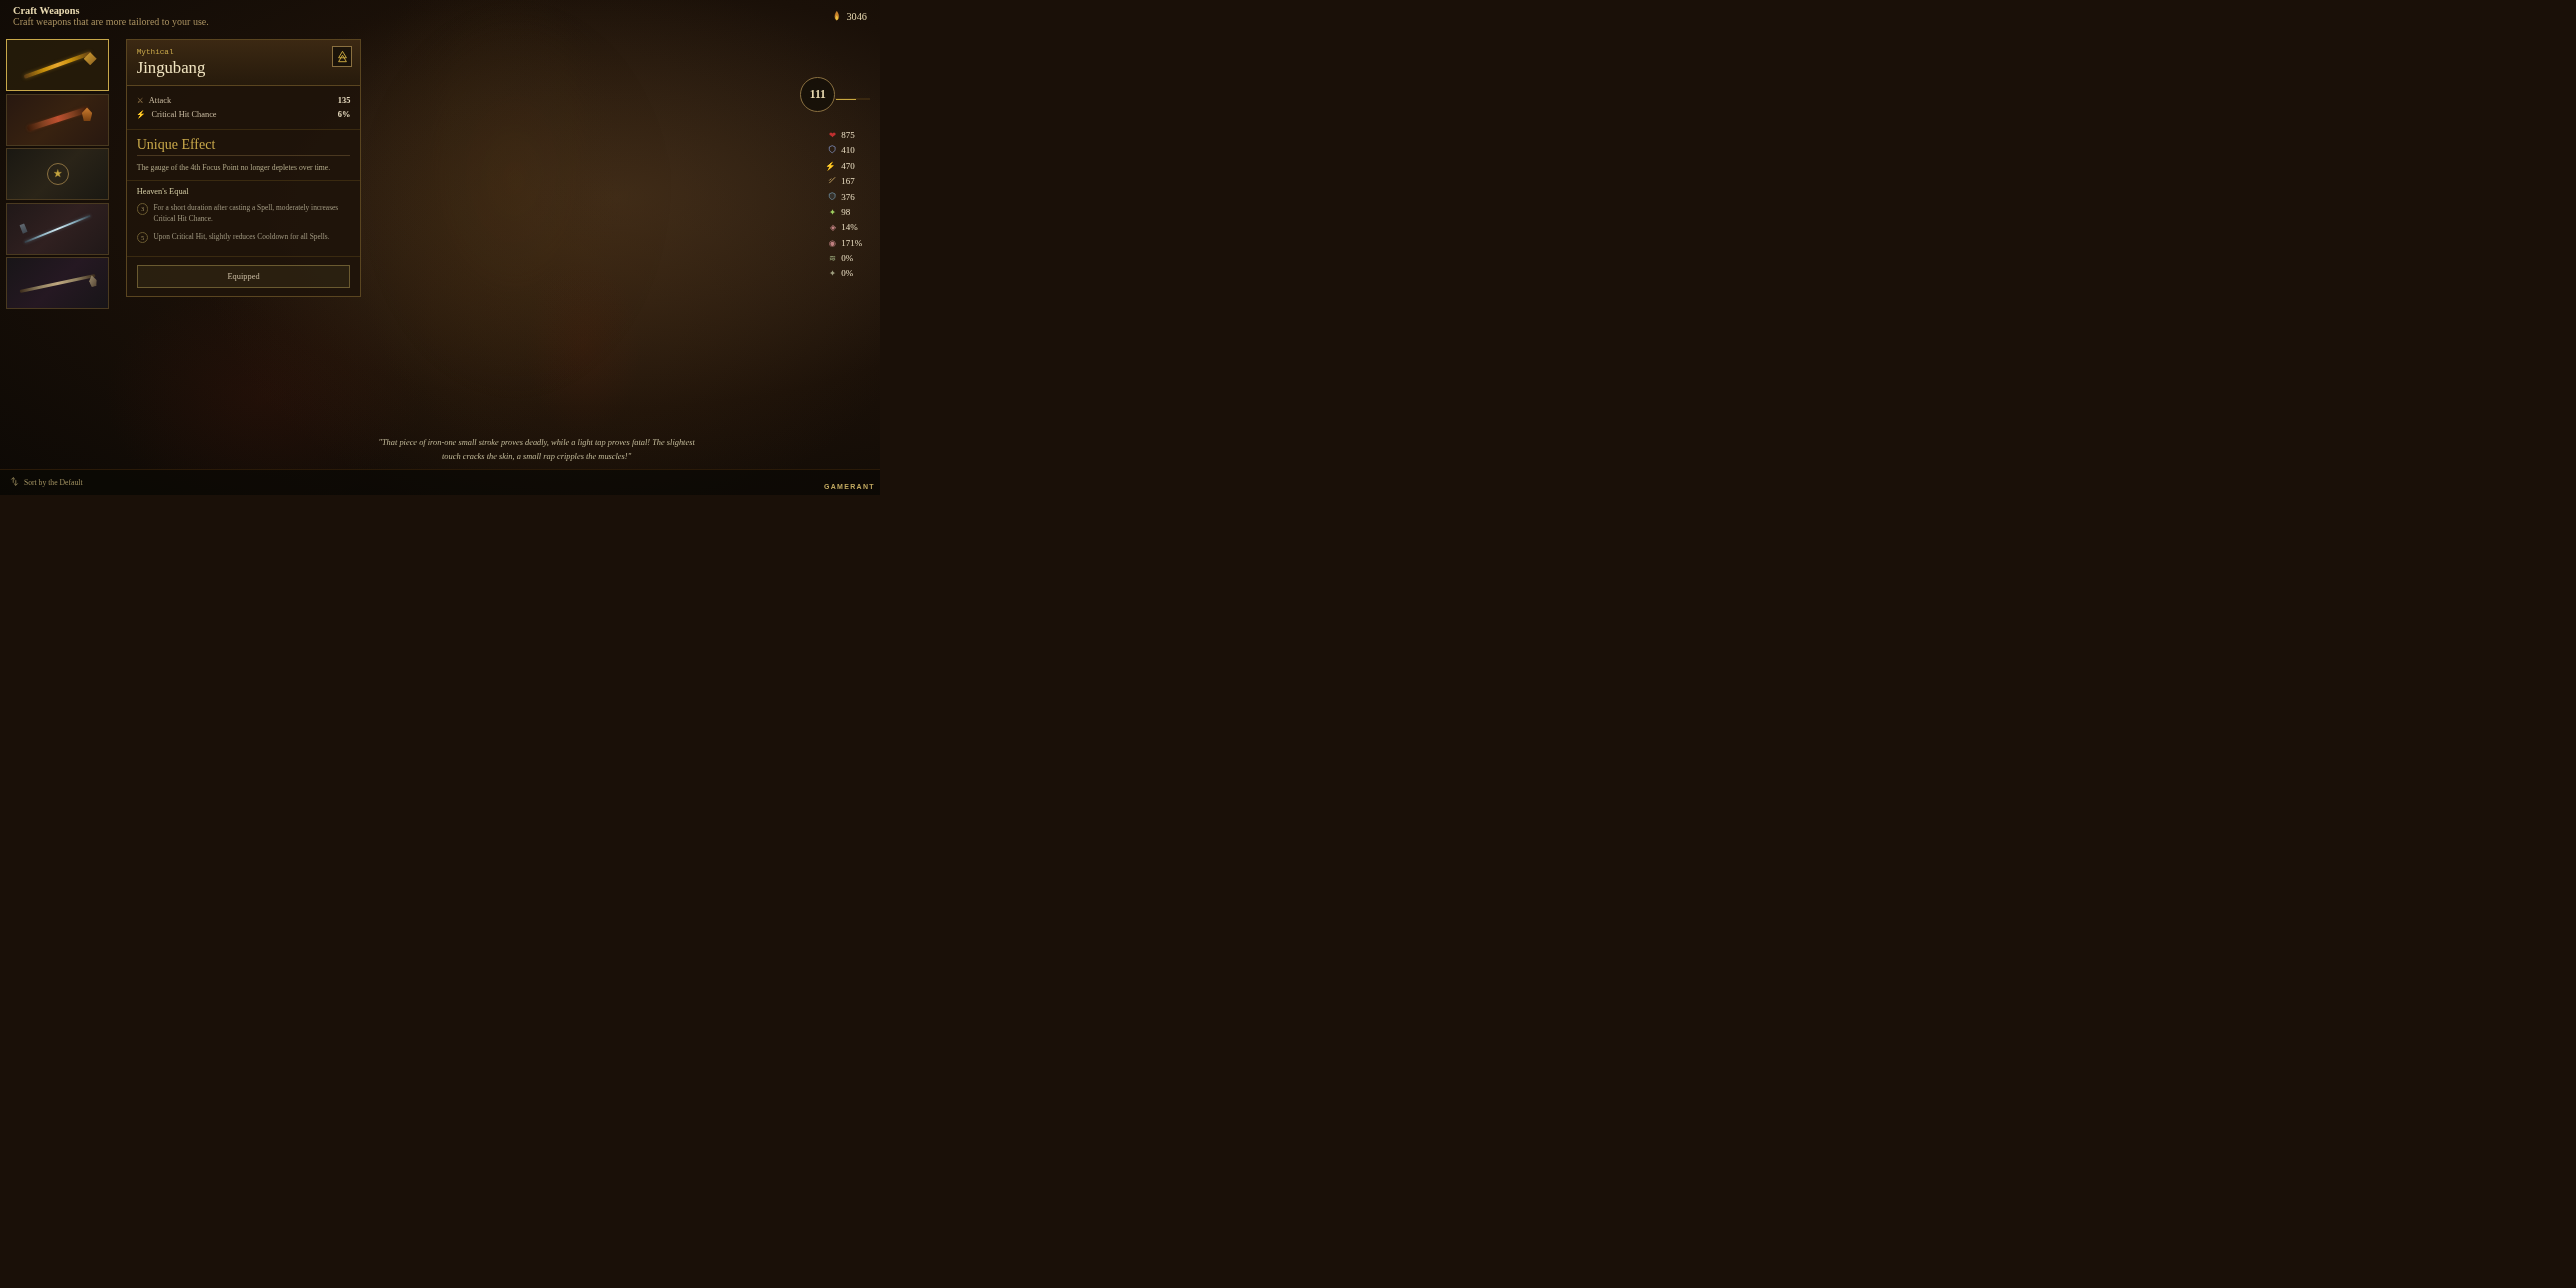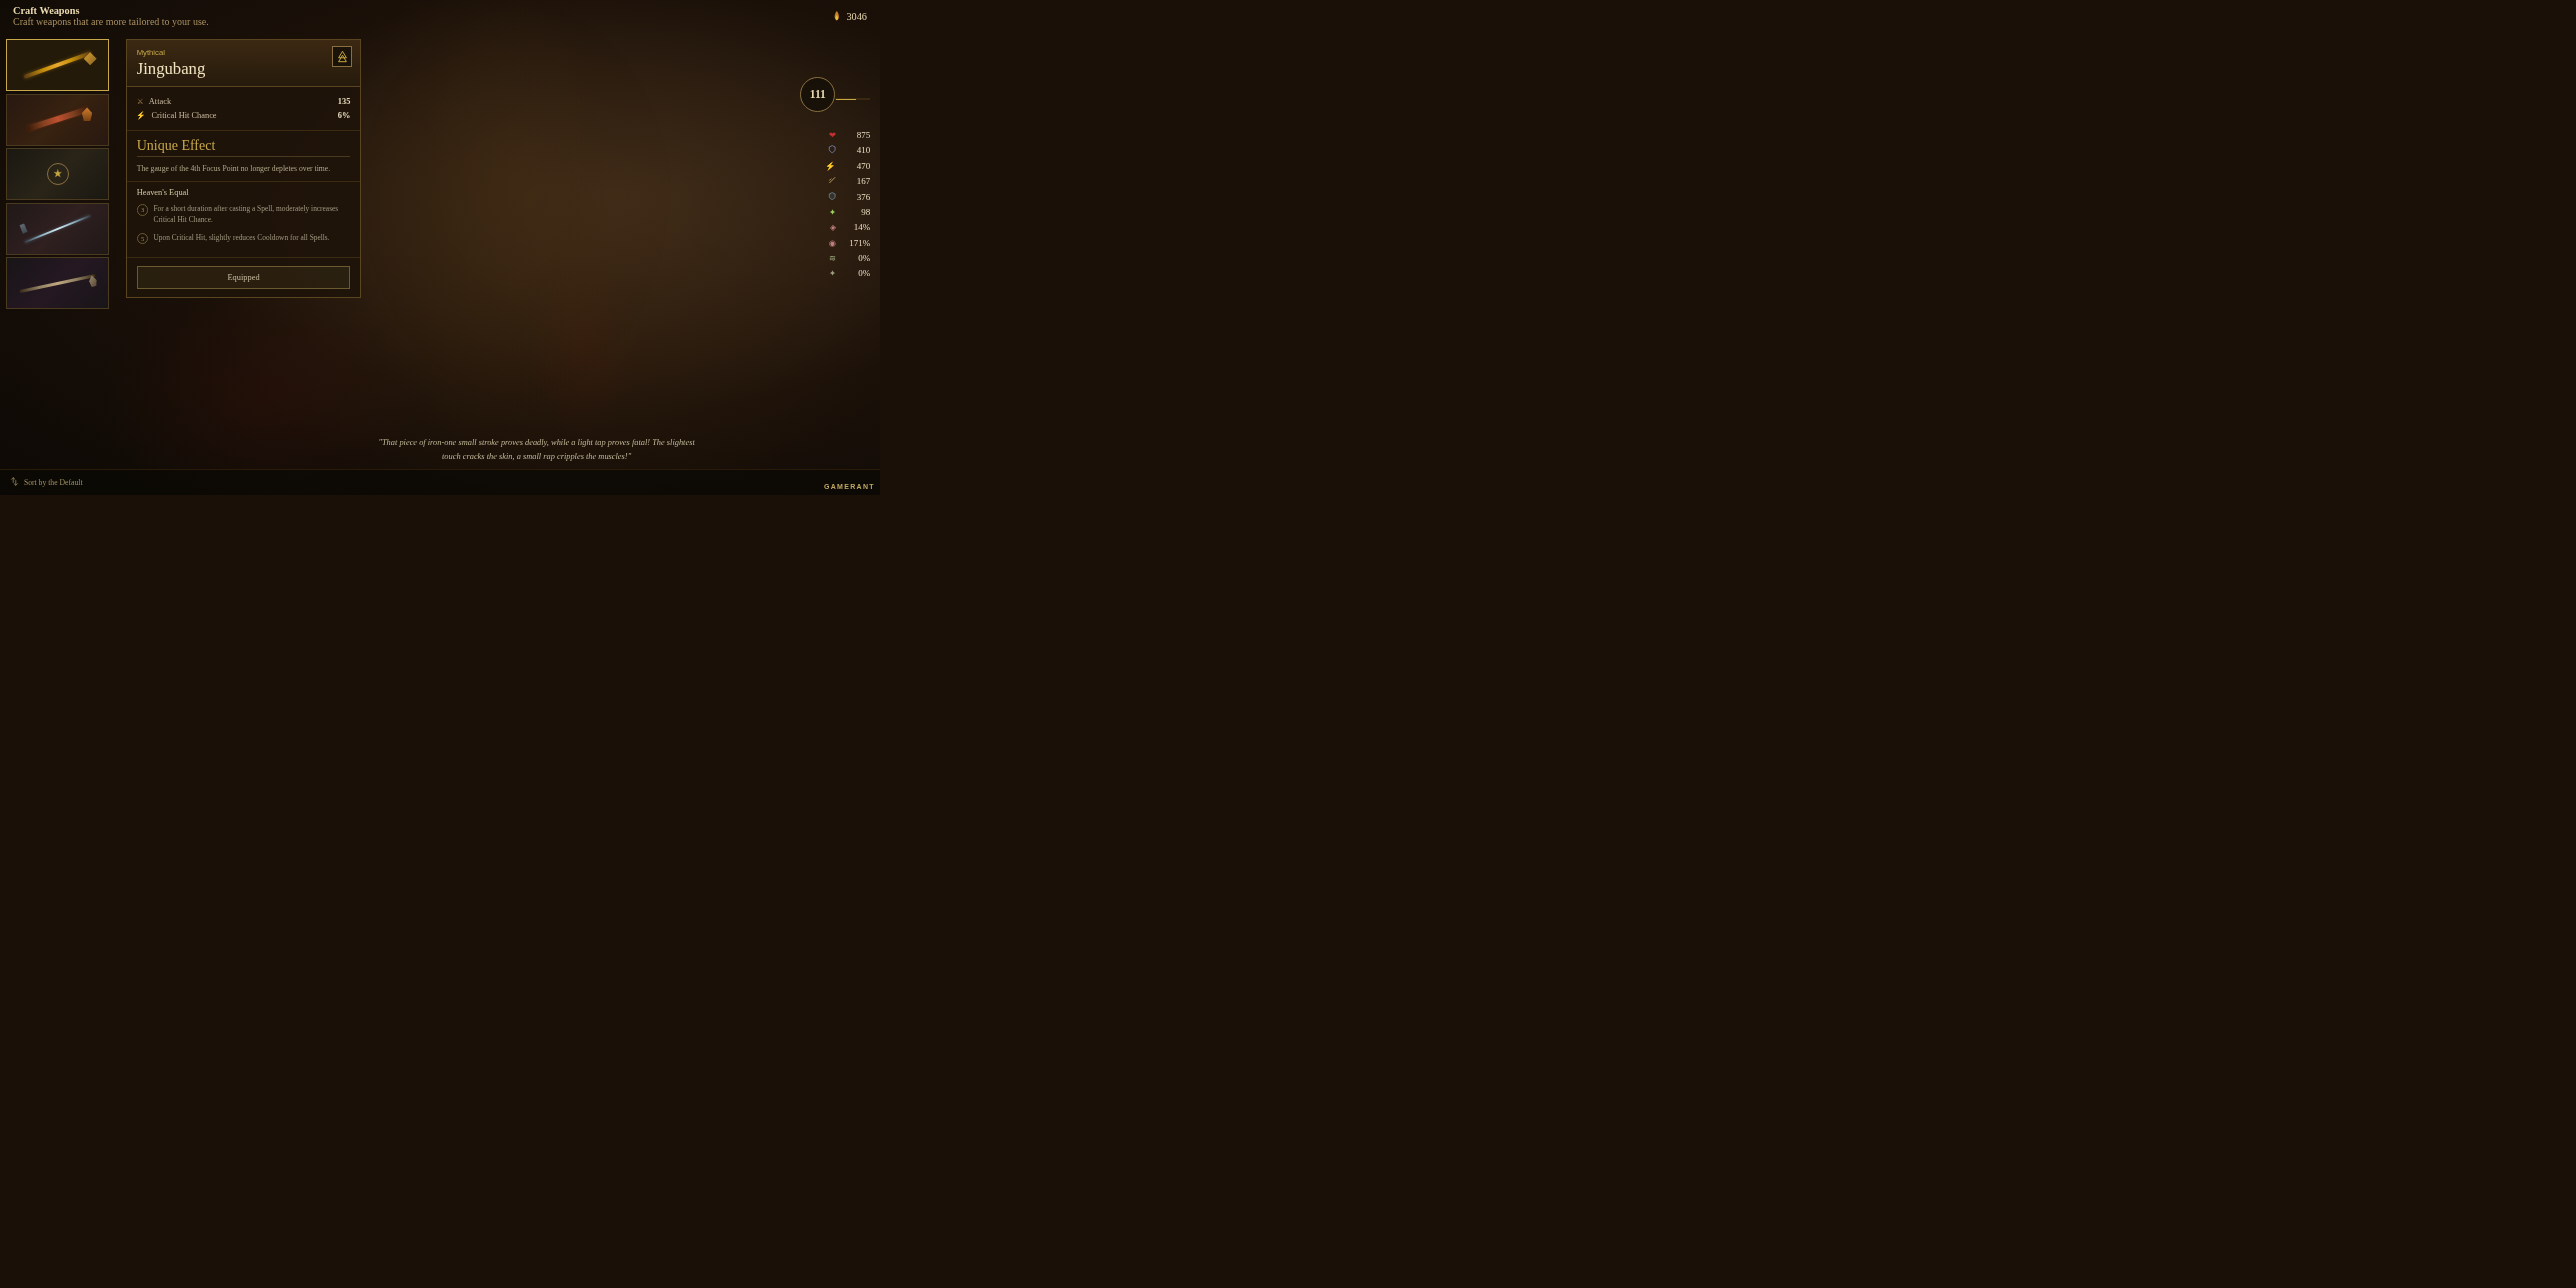--- a/index.html
+++ b/index.html
@@ -126,21 +126,21 @@
     .weapon-panel-header {
       padding: 7.7px 9.7px 6.4px;
       background: linear-gradient(180deg, rgba(80,55,25,0.6) 0%, rgba(40,28,12,0.8) 100%);
       border-bottom: 0.6px solid #5a4520;
       position: relative;
     }
 
     .weapon-rarity {
       color: #c8a84a;
       font-size: 7.7px;
-      font-family: Liberation Sans, sans-serif;
+      font-family: Liberation Mono, monospace;
       margin-bottom: 2.6px;
     }
 
     .weapon-name {
       color: #f0e4c0;
       font-size: 16.7px;
       font-family: 'Georgia', serif;
       font-weight: normal;
     }
 
@@ -301,21 +301,20 @@
       font-size: 9px;
     }
 
     .stat-display-icon {
       font-size: 8.4px;
     }
 
     .stat-display-value {
       color: #e8dcc0;
       min-width: 29px;
-      text-align: right;
     }
 
     
     .bottom-quote {
       position: absolute;
       bottom: 32px;
       left: 50%;
       transform: translateX(-20%);
       max-width: 322px;
       text-align: center;

